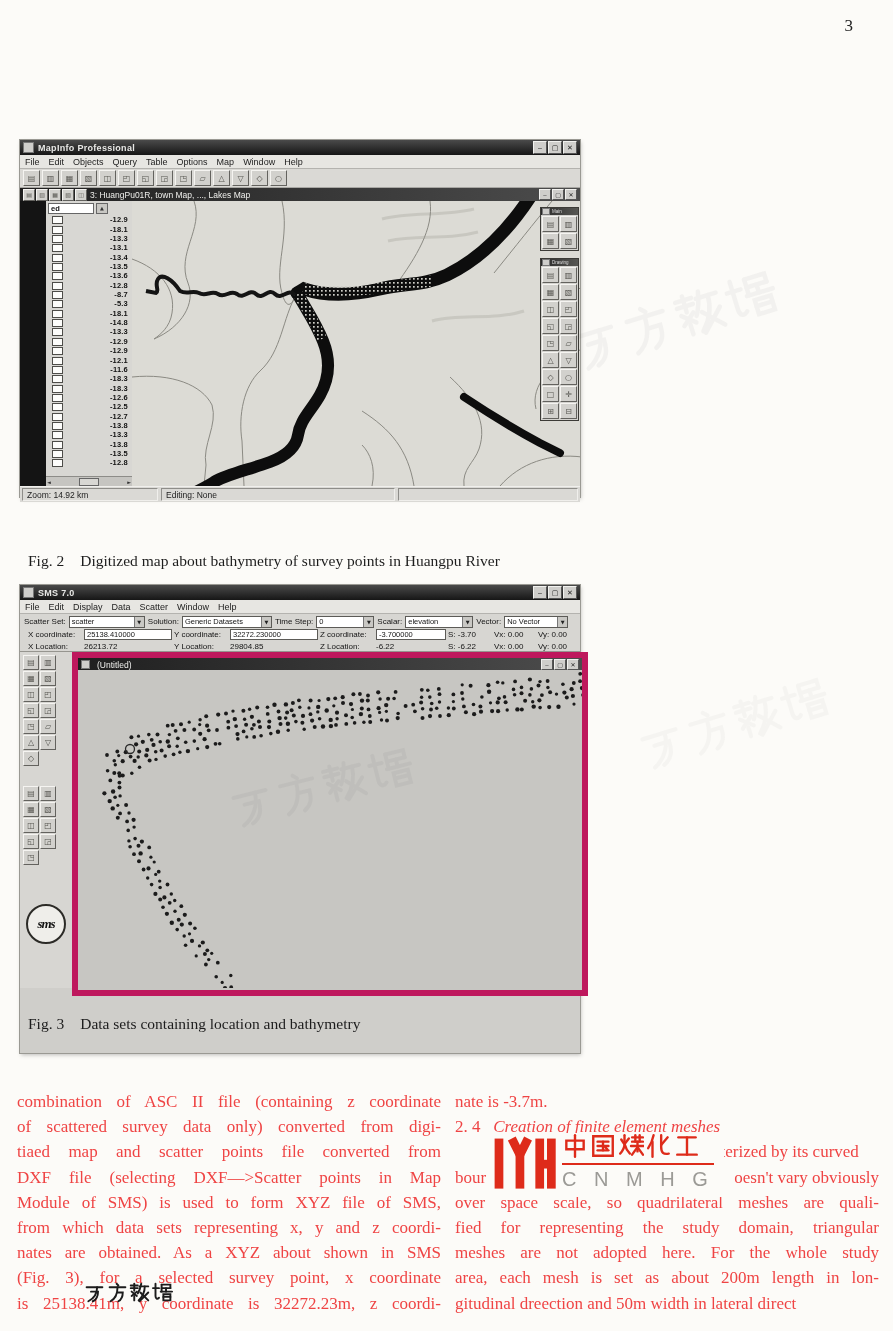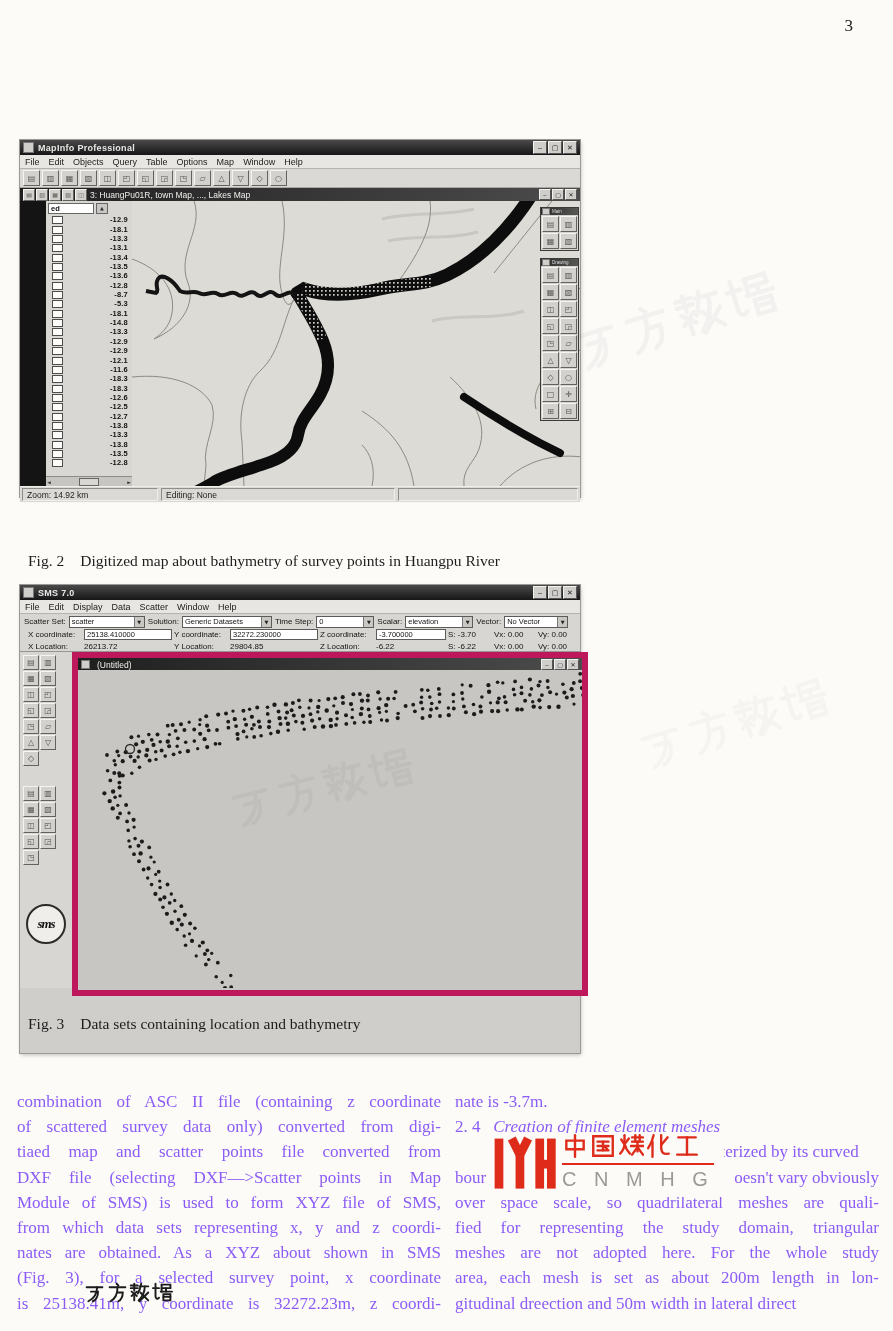--- a/index.html
+++ b/index.html
@@ -76,21 +76,21 @@
   #tgrid-top{left:3px;top:3px;}
   #tgrid-bot{left:3px;top:134px;}
   .smslogo{position:absolute;left:6px;top:252px;width:36px;height:36px;border:2px solid #2c2b27;border-radius:50%;
            background:#efeeea;display:flex;align-items:center;justify-content:center;
            font:italic bold 13px "Liberation Serif",serif;color:#111;letter-spacing:-1px;}
   .innerwin{position:absolute;left:52px;top:0;width:504px;height:332px;border:6px solid #be185d;background:#c7c6c2;}
   .canvas2{position:absolute;left:0;top:12px;width:504px;height:318px;background:#c7c6c2;overflow:hidden;}
   
   .caption{position:absolute;font:15.5px "Liberation Serif",serif;color:#1d1d1d;white-space:nowrap;}
   .caplabel{margin-right:16px;}
-  .col{position:absolute;top:1089px;width:424px;font:17px/25.2px "Liberation Serif",serif;color:#8b5cf6;}
+  .col{position:absolute;top:1089px;width:424px;font:17px/25.2px "Liberation Serif",serif;color:#ef4444;}
   #colL{left:17px;}
   #colR{left:455px;}
   .bline{height:25.2px;white-space:nowrap;overflow:visible;}
   .j{text-align:justify;text-align-last:justify;white-space:normal;overflow:hidden;}
   .ital{font-style:italic;}
   .l4flex{display:flex;justify-content:space-between;}
   
   #cnmhg-logo{position:absolute;left:492px;top:1133px;width:232px;height:64px;background:#fcfbf8;z-index:4;
               display:flex;align-items:flex-start;}
   .logo-right{margin-left:6px;}

